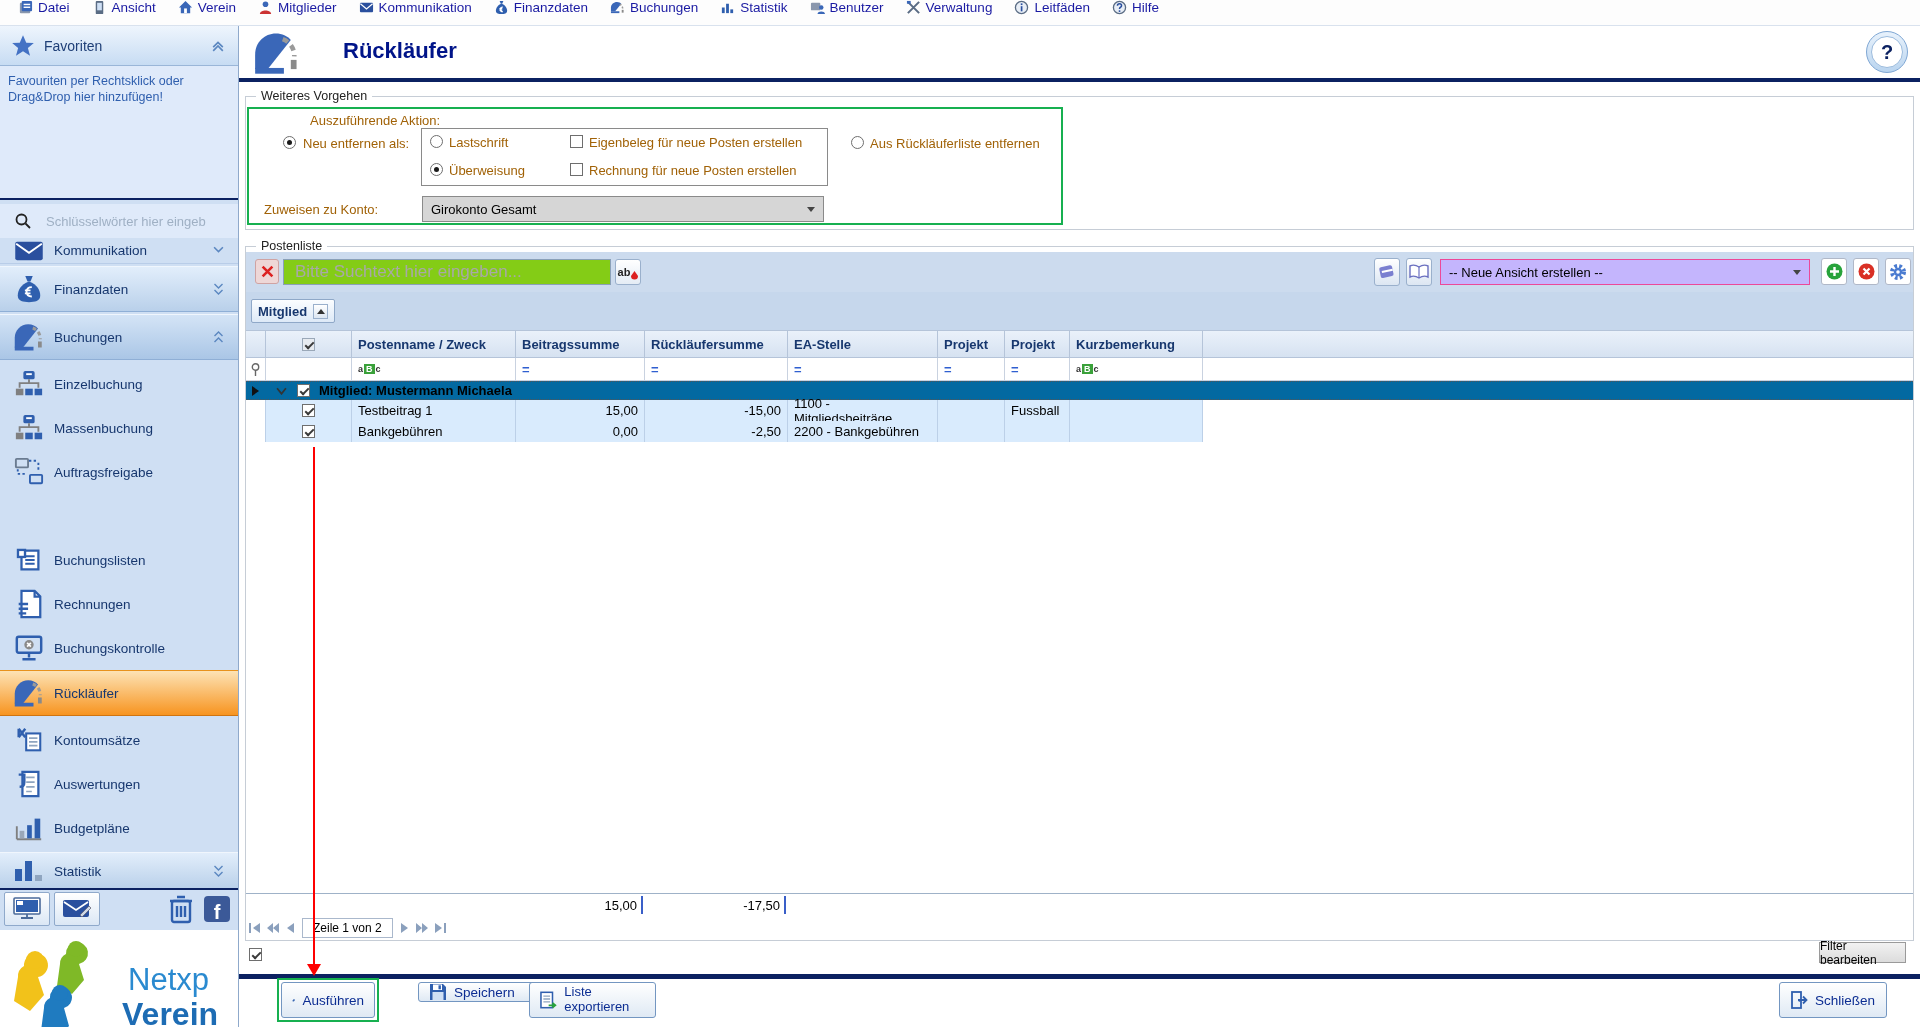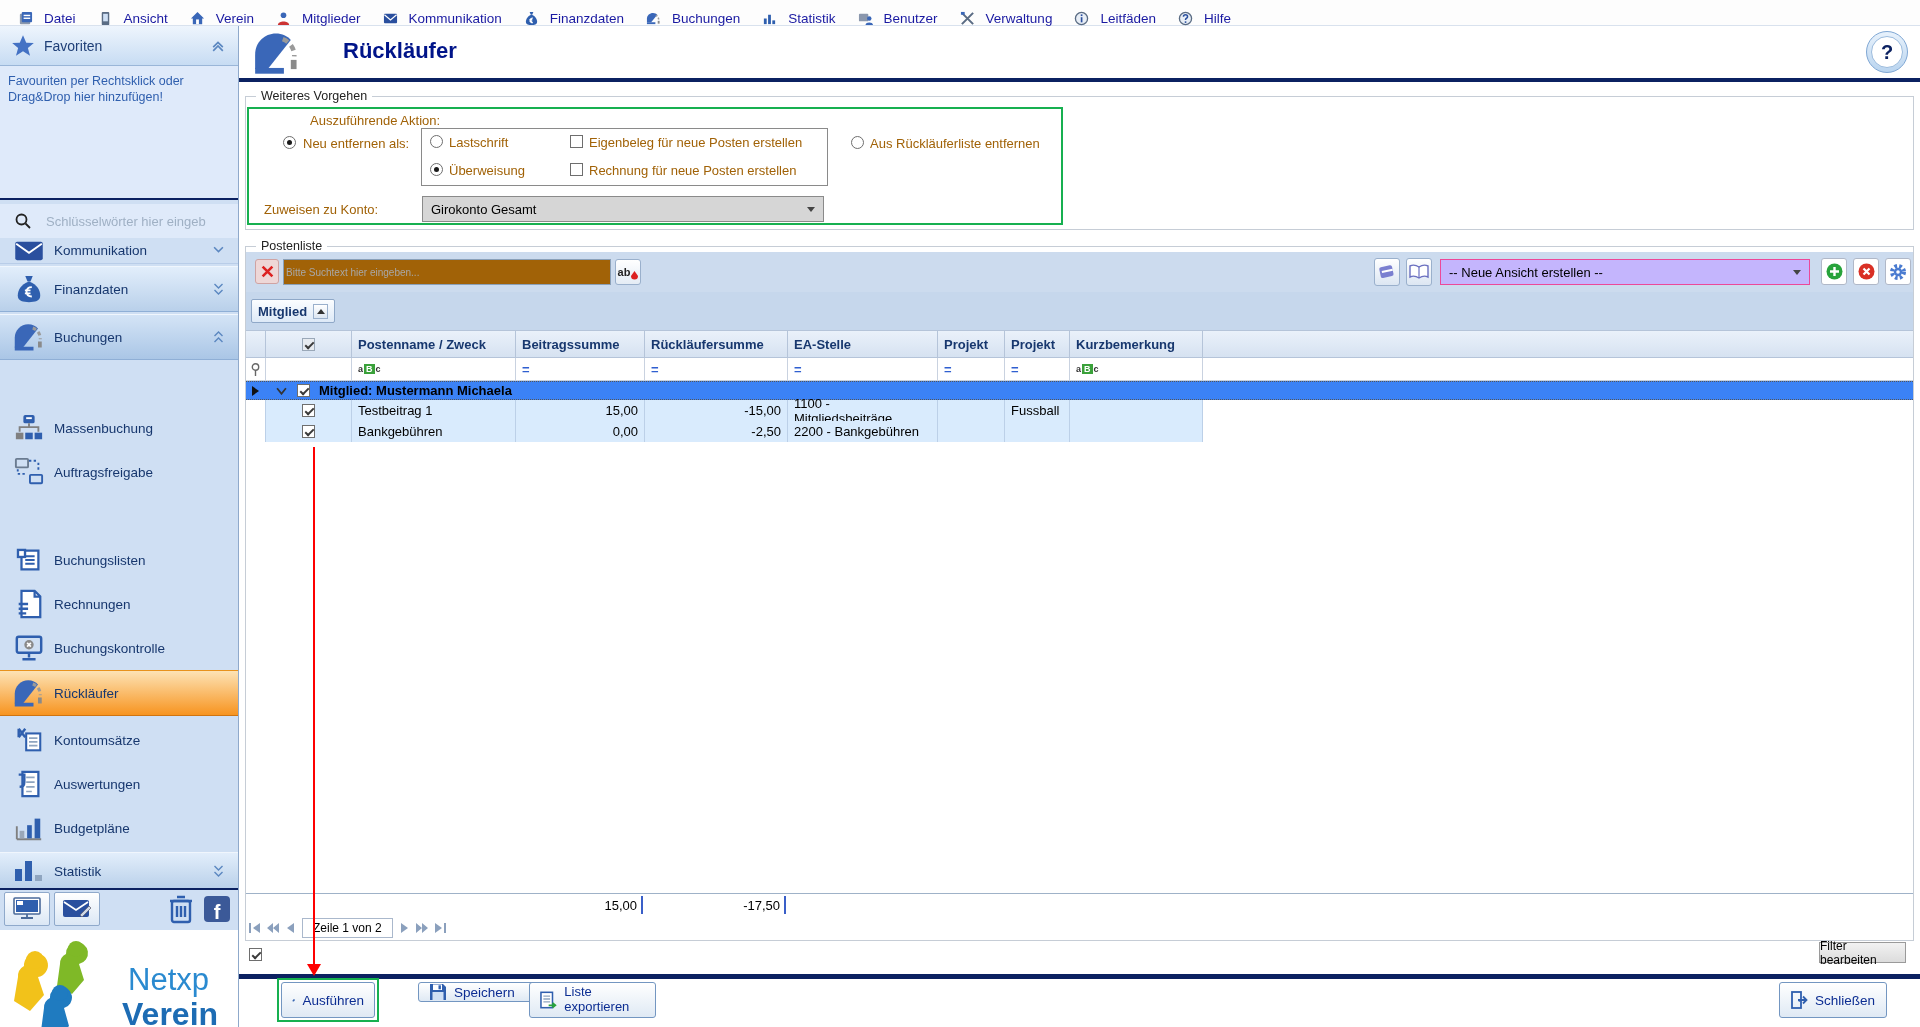--- a/index.html
+++ b/index.html
@@ -1,21 +1,21 @@
 <!DOCTYPE html>
 <html><head>
 <meta charset="utf-8">
 <style>
 *{margin:0;padding:0;box-sizing:border-box}
 body{font-family:"Liberation Sans","DejaVu Sans",sans-serif;background:#fff}
 .root{position:relative;width:1920px;height:1027px;background:#fff;overflow:hidden}
 .abs{position:absolute}
 
 .menubar{position:absolute;left:0;top:0;width:1920px;height:26px;background:#fdfdfd;border-bottom:1px solid #d9e2ee;display:flex;align-items:center;padding-left:8px;gap:2px}
-.mi{display:flex;align-items:flex-end;gap:11px;padding:0 10px;height:26px;color:#1a1aa2;font-size:13.5px;cursor:default}
+.mi{display:flex;align-items:flex-start;gap:5px;padding:0 10px;height:26px;color:#1a1aa2;font-size:13.5px;cursor:default}
 .ic16{width:15px;height:15px;flex:0 0 auto}
 
 .sidebar{position:absolute;left:0;top:26px;width:239px;height:1001px;background:#cfdff3;border-right:1px solid #8fa9cb}
 .favhdr{position:absolute;left:0;top:0;width:238px;height:40px;background:linear-gradient(#eef5fd,#c7dcf3);border-bottom:1px solid #9ab6d8;display:flex;align-items:center}
 .favhdr .lbl{color:#1f3f77;font-size:14px}
 .favpanel{position:absolute;left:0;top:40px;width:238px;height:132px;background:#dfeafa}
 .favhint{position:absolute;left:8px;top:48px;width:210px;color:#2f5fae;font-size:12.5px;line-height:1.25}
 .sdivider{position:absolute;left:0;width:238px;height:2px;background:#0b2161}
 .sb-search{position:absolute;left:0;top:178px;width:238px;height:34px;display:flex;align-items:center;background:#dfeafa}
 .sb-search input{border:none;background:transparent;outline:none;font-size:13px;width:180px;color:#333}
@@ -45,29 +45,29 @@
 .radio{position:absolute;width:13px;height:13px;border:1px solid #6e6e6e;border-radius:50%;background:#fff}
 .radio.on::after{content:"";position:absolute;left:3px;top:3px;width:5px;height:5px;border-radius:50%;background:#1a1a1a}
 .checkbox{position:absolute;width:13px;height:13px;border:1px solid #6e6e6e;background:#fff}
 .checkbox.on::after{content:"";position:absolute;left:2px;top:3px;width:7px;height:3px;border-left:2px solid #3a3a3a;border-bottom:2px solid #3a3a3a;transform:rotate(-45deg)}
 .innerbox{position:absolute;border:1px solid #8a8a8a;background:#fff}
 .dd{position:absolute;background:#d6d6d6;border:1px solid #8a8a8a;display:flex;align-items:center;font-size:13px;color:#000;padding:0 8px}
 .dd .caret{margin-left:auto;width:0;height:0;border:4px solid transparent;border-top:5px solid #444;margin-top:4px}
 
 .toolstrip{position:absolute;background:#ccdbee}
 .tbtn{position:absolute;display:flex;align-items:center;justify-content:center;border-radius:3px}
-.searchinput{position:absolute;border:1px solid #8aa0b8;background:#a16207;font-size:10px;padding:0 2px;outline:none}
+.searchinput{position:absolute;border:1px solid #8aa0b8;background:#84cc16;font-size:17px;padding:0 11px;outline:none}
 .searchinput::placeholder{color:#a8a8a8}
 .viewdd{background:#c4b5fd;border:1px solid #ec4899}
 
 .grid-hdr{display:flex;background:linear-gradient(#eaf1fa,#d6e2f1);border-top:1px solid #b5c4d9;border-bottom:1px solid #b5c4d9}
 .grid-hdr .cell{border-right:1px solid #b5c4d9;display:flex;align-items:center;padding-left:6px;font-size:13px;font-weight:bold;color:#17376e;height:26px}
 .filterrow{display:flex;background:#fff;border-bottom:1px solid #c9d2e0}
 .filterrow .cell{border-right:1px solid #c9d2e0;height:22px;display:flex;align-items:center;padding-left:6px}
-.grouprow{display:flex;align-items:center;background:#3b82f6;border-top:1px dotted #555;border-bottom:1px dotted #555;height:19px}
+.grouprow{display:flex;align-items:center;background:#0369a1;border-top:1px dotted #555;border-bottom:1px dotted #555;height:19px}
 .datarow{display:flex;height:21px;border-bottom:1px solid #c6daf0;background:#fff}
 .datarow .cell{background:#d9ebfd;border-right:1px solid #bcd0e8;font-size:13px;color:#000;display:flex;align-items:center;padding:0 6px;height:21px}
 .datarow .cell.fill{background:#fff;border-right:none}
 .num{justify-content:flex-end}
 .eq{color:#2f5fd0;font-weight:bold;font-size:13px}
 .abcic{display:flex;align-items:center;font-size:9px;font-weight:bold;color:#333;gap:1px}
 .abcic .b{background:#3aa13a;color:#fff;padding:0 2px}
 
 .pagerbox{border:1px solid #aab8cc;background:#fff;font-size:12px;color:#000;padding:2px 10px}
 .graybtn{position:absolute;background:linear-gradient(#f2f2f2,#dcdcdc);border:1px solid #9a9a9a;font-size:12px;color:#000;display:flex;align-items:center;justify-content:center}
@@ -235,20 +235,31 @@
           <rect x="3" y="33" width="25" height="5" fill="#3a67b8"></rect>
           <path d="M27 8 A15 15 0 0 1 37 23" stroke="#9a9a9a" stroke-width="4" stroke-dasharray="5 4" fill="none"></path>
           <rect x="34" y="26" width="5" height="8" fill="#8a8a8a"></rect>
         </svg>
       <span>Buchungen</span>
       <svg class="chev" width="11" height="14" viewBox="0 0 10 14">
           <path d="M1 6 L5 2 L9 6 M1 12 L5 8 L9 12" stroke="#5b87c0" stroke-width="1.4" fill="none"></path>
         </svg>
     </div>
 
+    <div class="sitem" style="top:336px;height:44px">
+      <svg class="ico" viewBox="0 0 32 32">
+          <rect x="10" y="2" width="12" height="9" rx="2" fill="#2f5fae"></rect>
+          <rect x="13" y="4.5" width="6" height="2" fill="#fff"></rect>
+          <path d="M16 11 v4 M6 20 v-5 h20 v5 M6 17 v3 M26 17 v3" stroke="#808080" stroke-width="2" fill="none"></path>
+          <rect x="2" y="21" width="8" height="7" fill="#808080"></rect>
+          <rect x="12" y="21" width="8" height="7" fill="#2f5fae"></rect>
+          <rect x="22" y="21" width="8" height="7" fill="#2f5fae"></rect>
+        </svg>
+      <span>Einzelbuchung</span>
+    </div>
 
     <div class="sitem" style="top:380px;height:44px">
       <svg class="ico" viewBox="0 0 32 32">
           <rect x="10" y="2" width="12" height="9" rx="2" fill="#2f5fae"></rect>
           <rect x="13" y="4.5" width="6" height="2" fill="#fff"></rect>
           <path d="M16 11 v4 M6 20 v-5 h20 v5 M6 17 v3 M26 17 v3" stroke="#808080" stroke-width="2" fill="none"></path>
           <rect x="2" y="21" width="8" height="7" fill="#808080"></rect>
           <rect x="12" y="21" width="8" height="7" fill="#2f5fae"></rect>
           <rect x="22" y="21" width="8" height="7" fill="#2f5fae"></rect>
         </svg>

